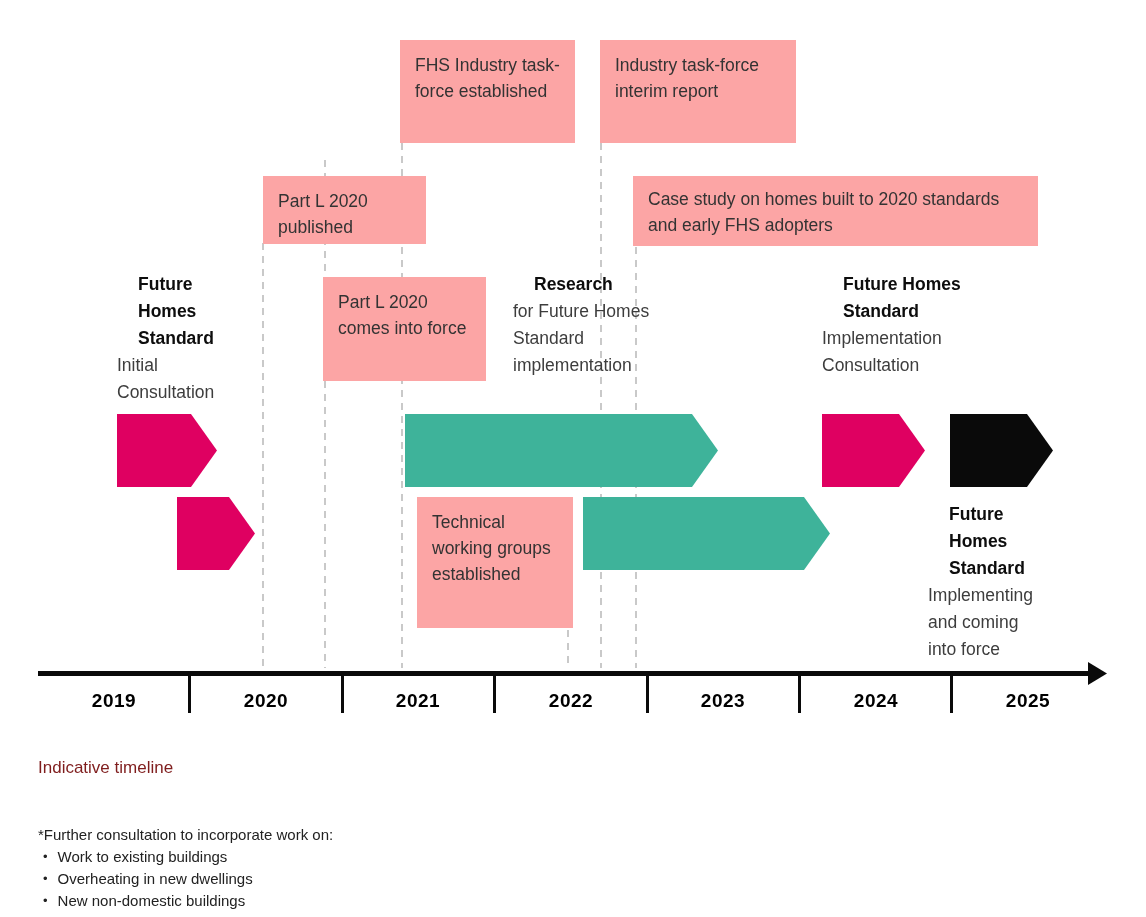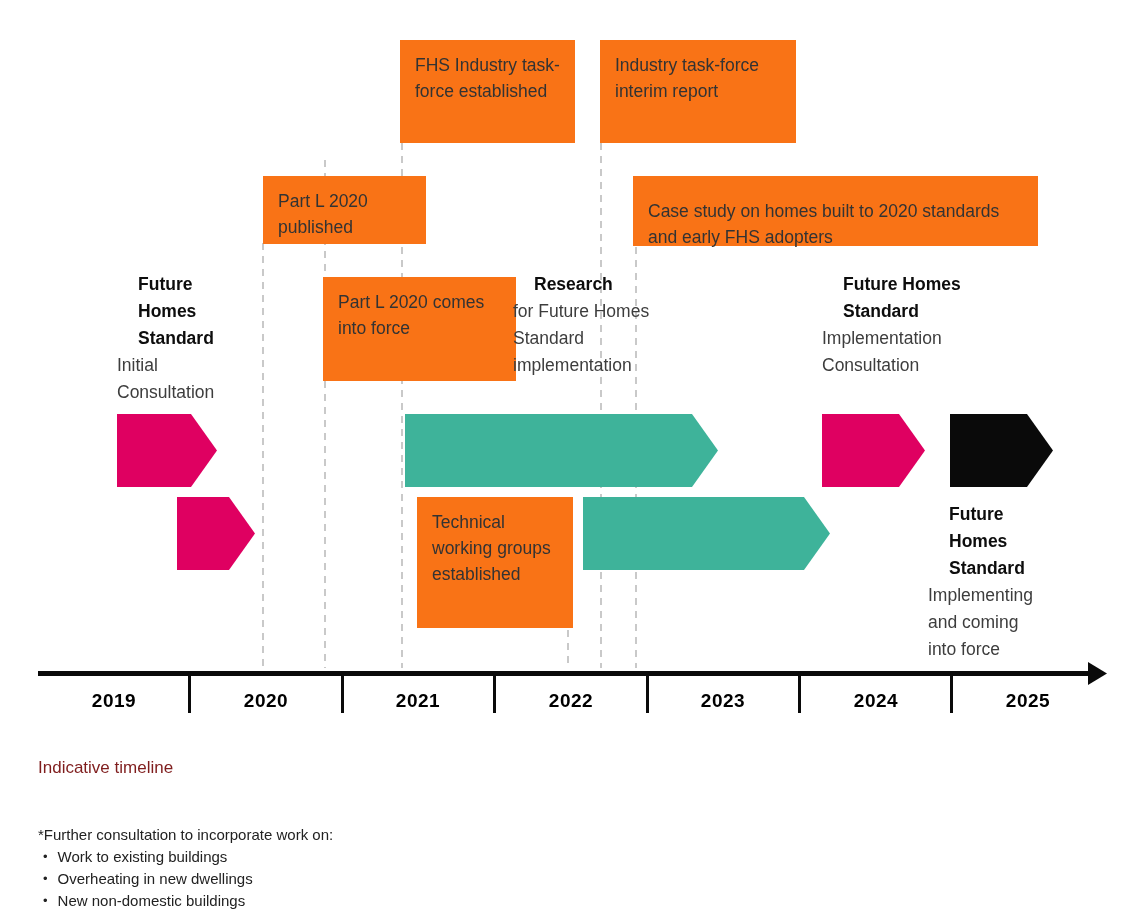--- a/index.html
+++ b/index.html
@@ -11,21 +11,21 @@
     overflow:hidden;
   }
   
   .dash{
     position:absolute;width:2px;z-index:1;
     background:repeating-linear-gradient(180deg,#c9c9c9 0px,#c9c9c9 7px,transparent 7px,transparent 13px);
   }
   
   .gbox{
     position:absolute;z-index:4;
-    background:#f97316;
+    background:#fca5a5;
     color:#333333;
     font-size:17.5px;line-height:26px;
     padding:12px 15px;box-sizing:border-box;
   }
   
   .lbl{position:absolute;z-index:4;font-size:17.5px;line-height:27px;color:#3d3d3d;}
   .lbl .b{font-weight:700;color:#0d0d0d;margin-left:21px;}
   
   .arrow{
     position:absolute;height:73px;z-index:3;
@@ -59,24 +59,24 @@
 
   <div class="gbox" style="left:400px;top:40px;width:175px;height:103px">
     <span>FHS Industry task-force established</span>
   </div>
   <div class="gbox" style="left:600px;top:40px;width:196px;height:103px">
     <span>Industry task-force interim report</span>
   </div>
   <div class="gbox" style="left:263px;top:176px;width:163px;height:68px">
     <span>Part L 2020 published</span>
   </div>
-  <div class="gbox" style="left:633px;top:176px;width:405px;height:70px;padding-top:22px">
+  <div class="gbox" style="left:633px;top:176px;width:405px;height:70px;padding-top:10px">
     <span>Case study on homes built to 2020 standards and early FHS adopters</span>
   </div>
-  <div class="gbox" style="left:323px;top:277px;width:193px;height:104px">
+  <div class="gbox" style="left:323px;top:277px;width:163px;height:104px">
     <span>Part L 2020 comes into force</span>
   </div>
   <div class="gbox" style="left:417px;top:497px;width:156px;height:131px">
     <span>Technical working groups established</span>
   </div>
 
   <div class="lbl" style="left:117px;top:271px;width:118px">
     <div class="b">Future Homes Standard</div>
     <div>Initial Consultation</div>
   </div>

